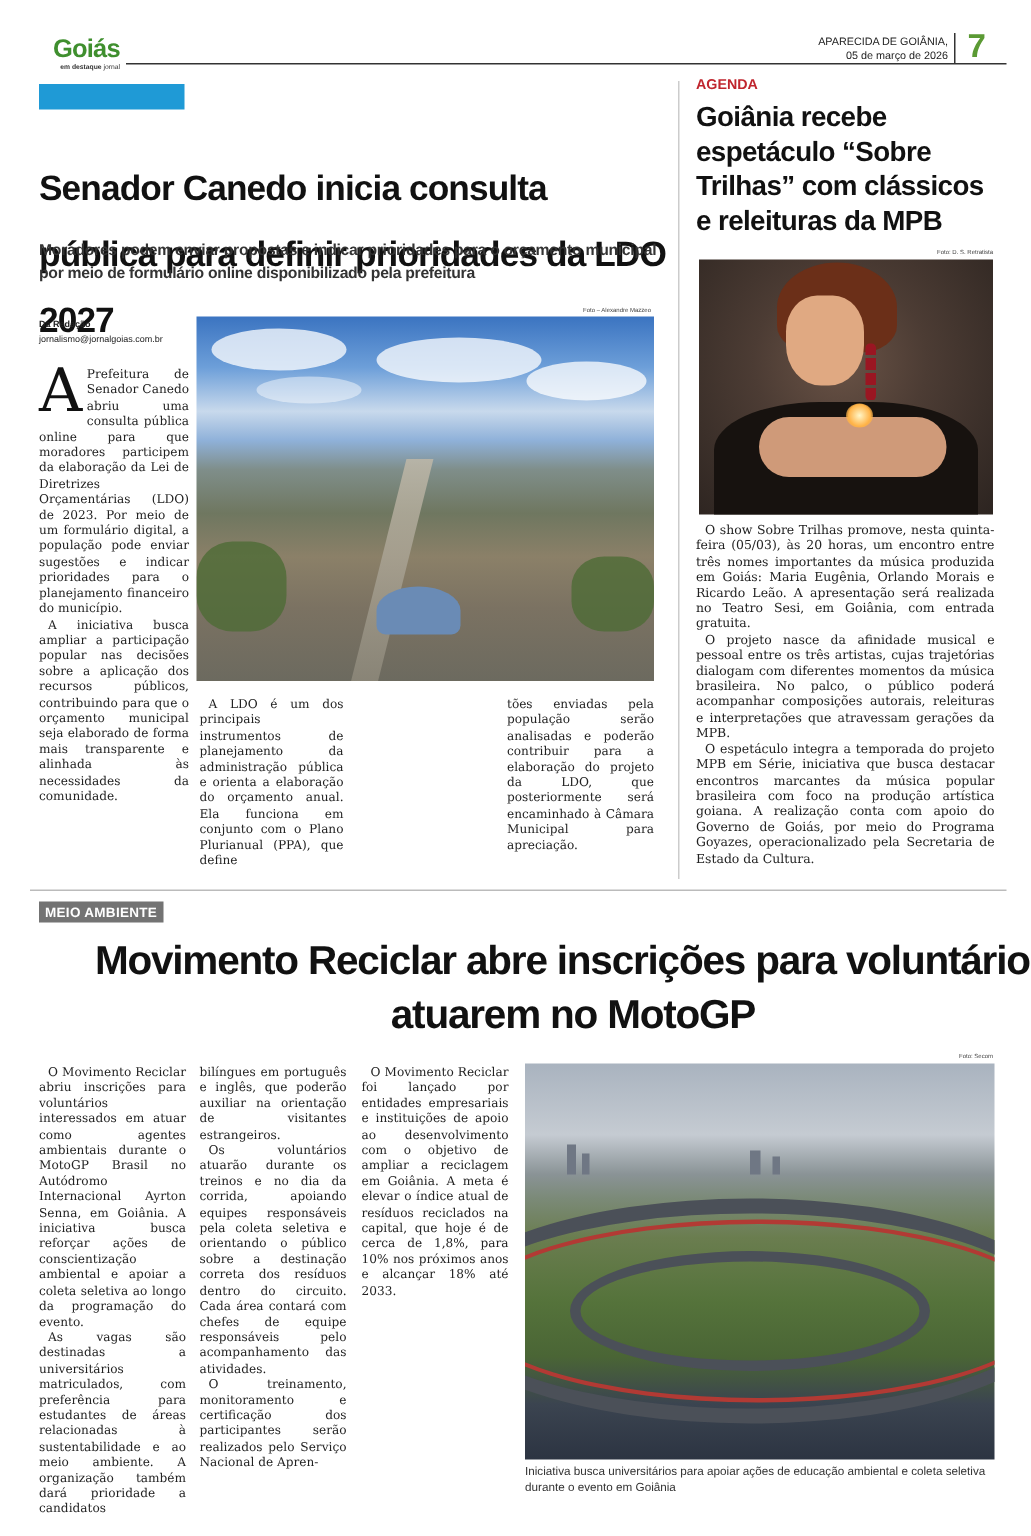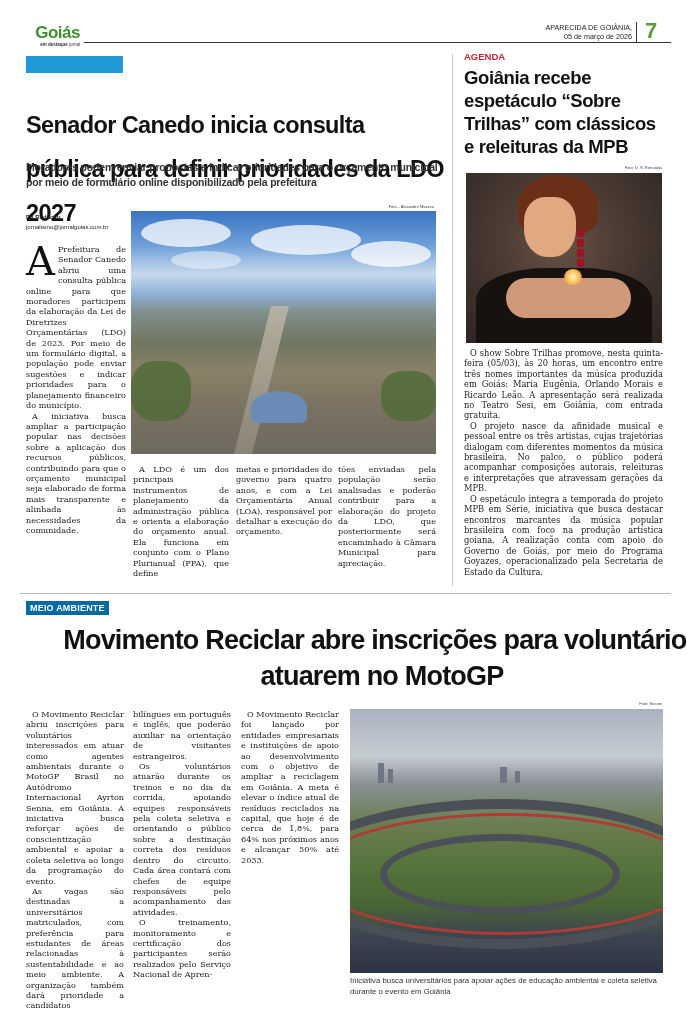--- a/index.html
+++ b/index.html
@@ -14,21 +14,21 @@
   .logo .tag { font-family: "Liberation Sans", sans-serif; font-size: 4.5px; color: #333; line-height: 5px; margin-top: 1px; white-space: nowrap; }
   .logo .tag b { font-weight: bold; }
   .head-rule { left: 84px; top: 42px; width: 587px; height: 1px; background: #333; }
   .edition { right: 55px; top: 23px; text-align: right; font-family: "Liberation Sans", sans-serif; font-size: 7.2px; line-height: 9px; color: #222; }
   .edition-sep { left: 636px; top: 22px; width: 1px; height: 20px; background: #333; }
   .page-num { left: 645px; top: 18px; font-family: "Liberation Sans", sans-serif; font-weight: bold; font-size: 22px; color: #5b9a34; line-height: 26px; }
 
   
   .tag-box { font-family: "Liberation Sans", sans-serif; font-weight: bold; color: #fff; font-size: 9px; letter-spacing: 0.2px; line-height: 14px; padding: 0 4px; }
   .tag-senador { left: 26px; top: 56px; height: 15px; background: #1f9ad6; padding-top: 17px; }
-  .tag-meio { left: 26px; top: 601px; height: 14px; background: #0369a1; }
+  .tag-meio { left: 26px; top: 601px; height: 14px; background: #737373; }
   .tag-agenda { left: 464px; top: 51px; font-family: "Liberation Sans", sans-serif; font-weight: bold; font-size: 9.5px; color: #c0262e; }
 
   .col-divider { left: 452px; top: 54px; width: 1px; height: 532px; background: #ccc; }
   .section-rule { left: 20px; top: 593px; width: 651px; height: 1px; background: #bbb; }
 
   
   .hl-main { left: 26px; top: 80px; width: 420px; font-family: "Liberation Sans", sans-serif; font-weight: bold; font-size: 23.5px; line-height: 44px; letter-spacing: -0.6px; color: #111; margin-top: 23px; }
   .deck { left: 26px; top: 160px; width: 420px; font-family: "Liberation Sans", sans-serif; font-weight: bold; font-size: 10.5px; line-height: 15px; color: #333; letter-spacing: -0.2px; }
 
   .byline { left: 26px; top: 212px; font-family: "Liberation Sans", sans-serif; font-size: 6px; line-height: 10px; color: #222; }
@@ -120,21 +120,20 @@
 </div>
 
 <div class="abs body-text col-a1">
   <p class="noindent"><span class="dropcap">A</span><span>Prefeitura de Senador Canedo abriu uma consulta pública online para que moradores participem da elaboração da Lei de Diretrizes Orçamentárias (LDO) de 2023. Por meio de um formulário digital, a população pode enviar sugestões e indicar prioridades para o planejamento financeiro do município.</span></p>
   <p>A iniciativa busca ampliar a participação popular nas decisões sobre a aplicação dos recursos públicos, contribuindo para que o orçamento municipal seja elaborado de forma mais transparente e alinhada às necessidades da comunidade.</p>
 </div>
 <div class="abs body-text col-a2">
   <p>A LDO é um dos principais instrumentos de planejamento da administração pública e orienta a elaboração do orçamento anual. Ela funciona em conjunto com o Plano Plurianual (PPA), que define</p>
 </div>
 <div class="abs body-text col-a3">
-  <p class="noindent">metas e prioridades do governo para quatro anos, e com a Lei Orçamentária Anual (LOA), responsável por detalhar a execução do orçamento.</p>
 </div>
 <div class="abs body-text col-a4">
   <p class="noindent">tões enviadas pela população serão analisadas e poderão contribuir para a elaboração do projeto da LDO, que posteriormente será encaminhado à Câmara Municipal para apreciação.</p>
 </div>
 
 <div class="abs col-divider"></div>
 
 <div class="abs tag-agenda">AGENDA</div>
 <h1 class="abs" style="left:464px;top:66px;width:205px;font-family:'Liberation Sans',sans-serif;font-weight:bold;font-size:18.5px;line-height:23px;letter-spacing:-0.4px;color:#111;">Goiânia recebe espetáculo “Sobre Trilhas” com clássicos e releituras da MPB</h1>
 <div class="abs credit credit-2">Foto: D. S. Retratista</div>
@@ -160,21 +159,21 @@
 <div class="abs body-text col-c1">
   <p>O Movimento Reciclar abriu inscrições para voluntários interessados em atuar como agentes ambientais durante o MotoGP Brasil no Autódromo Internacional Ayrton Senna, em Goiânia. A iniciativa busca reforçar ações de conscientização ambiental e apoiar a coleta seletiva ao longo da programação do evento.</p>
   <p>As vagas são destinadas a universitários matriculados, com preferência para estudantes de áreas relacionadas à sustentabilidade e ao meio ambiente. A organização também dará prioridade a candidatos</p>
 </div>
 <div class="abs body-text col-c2">
   <p class="noindent">bilíngues em português e inglês, que poderão auxiliar na orientação de visitantes estrangeiros.</p>
   <p>Os voluntários atuarão durante os treinos e no dia da corrida, apoiando equipes responsáveis pela coleta seletiva e orientando o público sobre a destinação correta dos resíduos dentro do circuito. Cada área contará com chefes de equipe responsáveis pelo acompanhamento das atividades.</p>
   <p>O treinamento, monitoramento e certificação dos participantes serão realizados pelo Serviço Nacional de Apren-</p>
 </div>
 <div class="abs body-text col-c3">
-  <p>O Movimento Reciclar foi lançado por entidades empresariais e instituições de apoio ao desenvolvimento com o objetivo de ampliar a reciclagem em Goiânia. A meta é elevar o índice atual de resíduos reciclados na capital, que hoje é de cerca de 1,8%, para 64% nos próximos anos e alcançar 50% até 2033.</p>
+  <p>O Movimento Reciclar foi lançado por entidades empresariais e instituições de apoio ao desenvolvimento com o objetivo de ampliar a reciclagem em Goiânia. A meta é elevar o índice atual de resíduos reciclados na capital, que hoje é de cerca de 1,8%, para 10% nos próximos anos e alcançar 18% até 2033.</p>
 </div>
 
 <div class="abs credit credit-3">Foto: Secom</div>
 <div class="abs photo photo-track">
   <div class="tower" style="left:28px;width:6px;height:20px"></div>
   <div class="tower" style="left:38px;width:5px;height:14px"></div>
   <div class="tower" style="left:150px;width:7px;height:16px"></div>
   <div class="tower" style="left:165px;width:5px;height:12px"></div>
   <div class="asphalt" style="left:-60px;top:90px;width:420px;height:150px"></div>
   <div class="curb" style="left:-40px;top:104px;width:390px;height:122px"></div>

